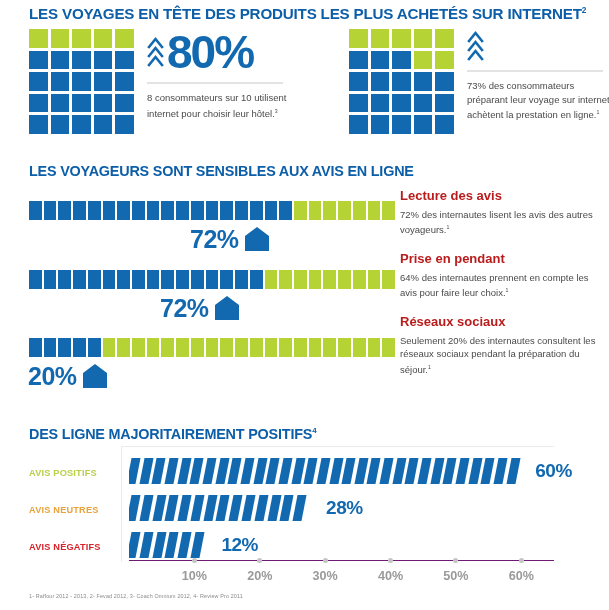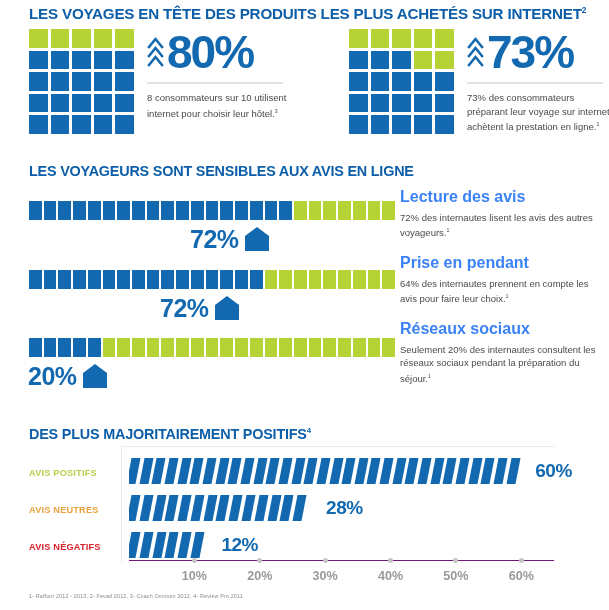--- a/index.html
+++ b/index.html
@@ -64,21 +64,21 @@
 
   .marker {
     position:absolute; display:flex; align-items:flex-start;
     color:#1269b0; font-size:25px; font-weight:bold; letter-spacing:-0.5px;
   }
   .marker .pent { width:26px; height:26px; margin-left:5px; }
   .marker .mval { line-height:26px; }
 
   .infocol { position:absolute; left:400px; top:30px; width:200px; }
   .info-h {
-    color:#3b82f6; font-weight:bold; font-size:16px;
+    color:#b91c1c; font-weight:bold; font-size:13px;
     margin-bottom:5px;
   }
   .info-p {
     color:#4a4a4a; font-size:9.5px; line-height:13.4px;
     margin-bottom:14px;
   }
 
   
   #section3 { position:absolute; left:0; top:410px; width:609px; height:200px; }
   #section3 .sect-title { position:absolute; left:29px; top:16px; font-size:14.4px; }
@@ -195,21 +195,20 @@
           <div class="cell blue"></div>
           <div class="cell blue"></div>
         </div>
       <div class="statright">
         <div class="bigpct">
           <svg class="chev" viewBox="0 0 17 34">
             <polyline points="2,12 8.5,4 15,12" fill="none" stroke="#1269b0" stroke-width="2.6" stroke-linecap="square"></polyline>
             <polyline points="2,21 8.5,13 15,21" fill="none" stroke="#1269b0" stroke-width="2.6" stroke-linecap="square"></polyline>
             <polyline points="2,30 8.5,22 15,30" fill="none" stroke="#1269b0" stroke-width="2.6" stroke-linecap="square"></polyline>
           </svg>
-          <span>73%</span>
         </div>
         <div class="statrule"></div>
         <div class="statdesc"><span>73% des consommateurs préparant leur voyage sur internet achètent la prestation en ligne.</span><span class="sup">1</span></div>
       </div>
     </div>
   </div>
 
   <div id="section2">
     <div class="sect-title">LES VOYAGEURS SONT SENSIBLES AUX AVIS EN LIGNE</div>
 
@@ -327,21 +326,21 @@
 
       <div class="info-h">Prise en pendant</div>
       <div class="info-p"><span>64% des internautes prennent en compte les avis pour faire leur choix.</span><span class="sup">1</span></div>
 
       <div class="info-h">Réseaux sociaux</div>
       <div class="info-p"><span>Seulement 20% des internautes consultent les réseaux sociaux pendant la préparation du séjour.</span><span class="sup">1</span></div>
     </div>
   </div>
 
   <div id="section3">
-    <div class="sect-title"><span>DES PLUS MAJORITAIREMENT POSITIFS</span><span class="sup">4</span></div>
+    <div class="sect-title"><span>DES LIGNE MAJORITAIREMENT POSITIFS</span><span class="sup">4</span></div>
 
     <div class="chartarea">
 
       <div class="panelline" style="left:92px; top:-4px; width:1px; height:116px;"></div>
       <div class="panelline" style="left:92px; top:-4px; width:433px; height:1px;"></div>
 
       <div class="catlabel" id="cat0" style="top:18px; color:#b9cf4a;">AVIS POSITIFS</div>
       <div class="catlabel" id="cat1" style="top:55px; color:#e8a33d;">AVIS NEUTRES</div>
       <div class="catlabel" id="cat2" style="top:92px; color:#d8232a;">AVIS NÉGATIFS</div>
 

